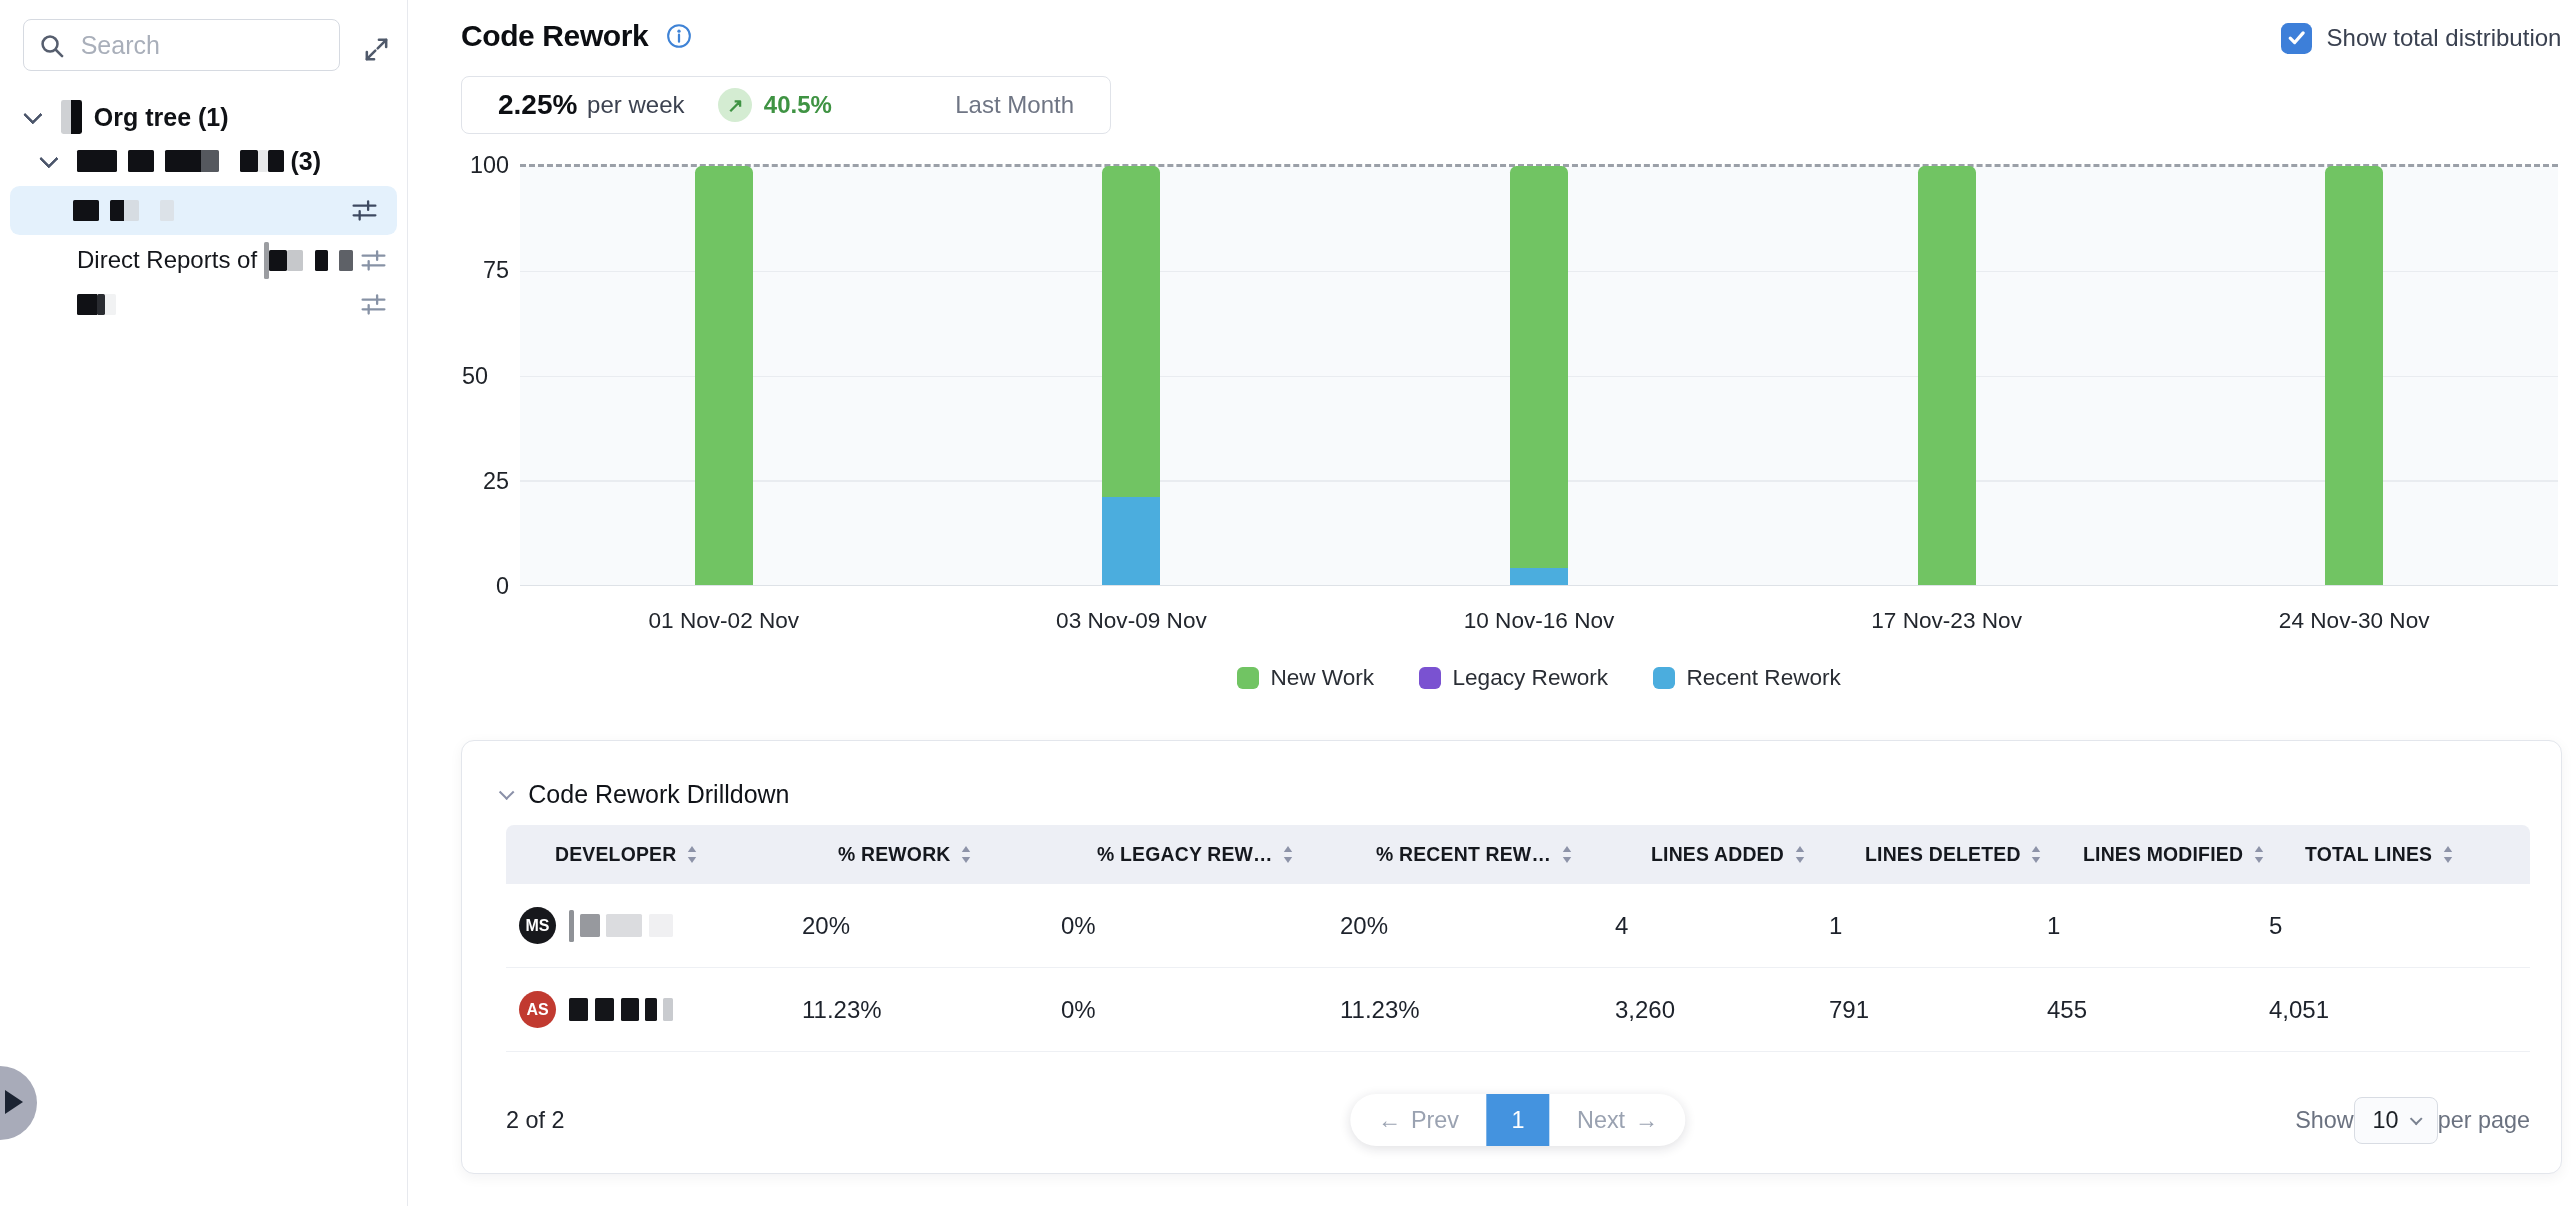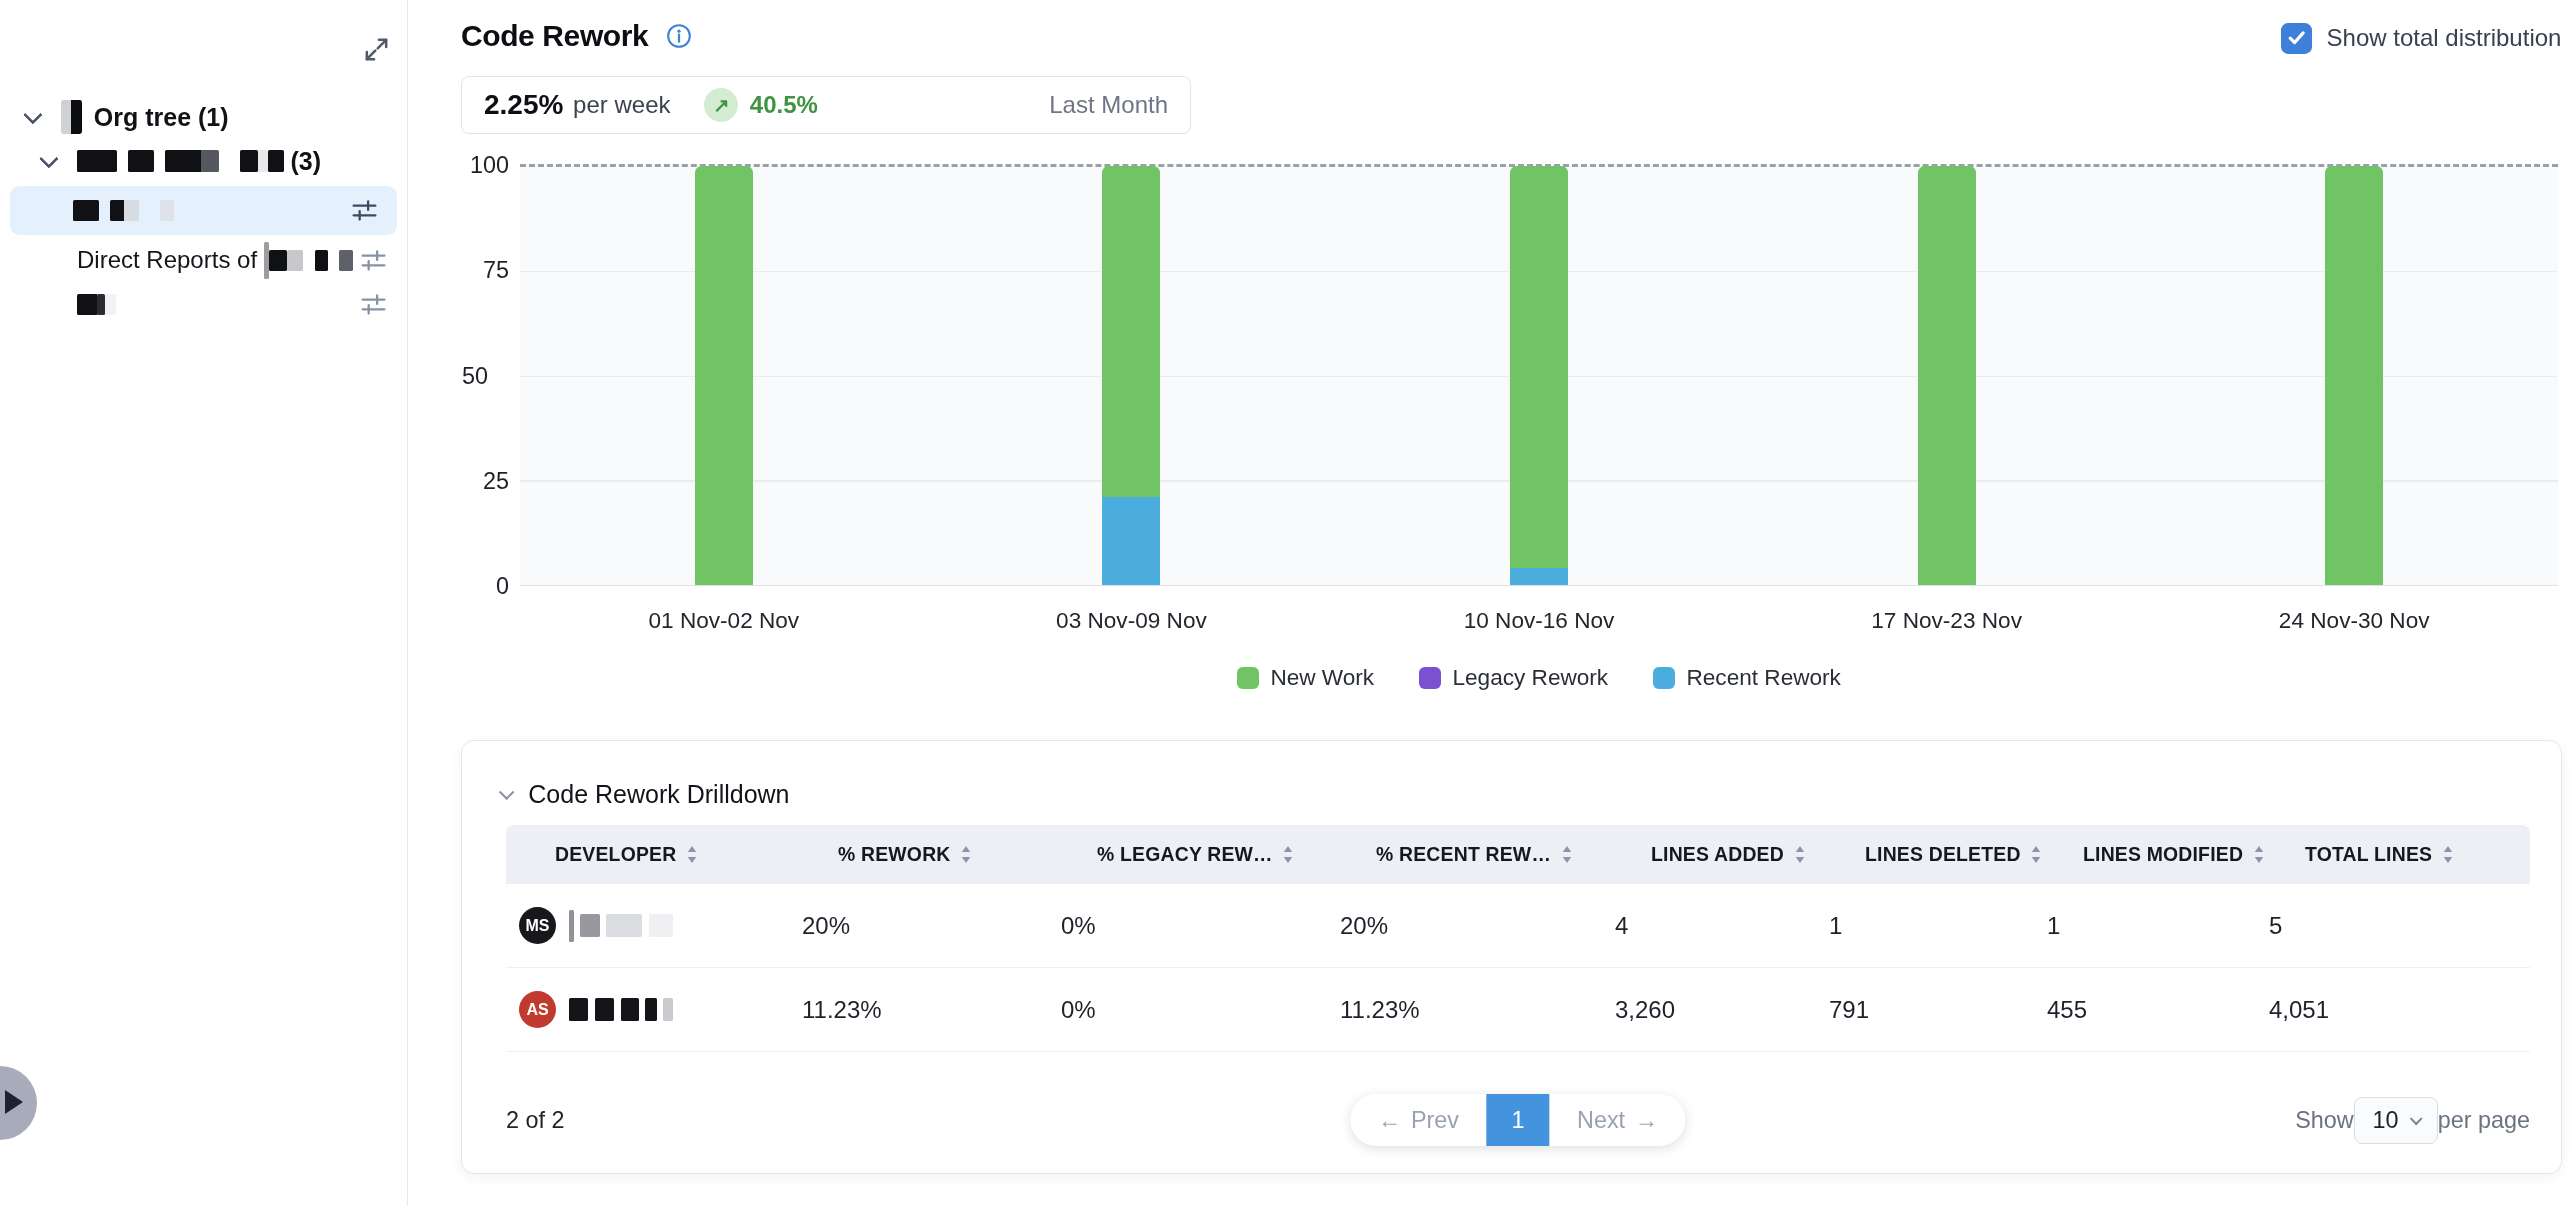--- a/index.html
+++ b/index.html
@@ -32,21 +32,21 @@
   .handle .tri { position:absolute; left:42px; top:24px; width:0; height:0; border-left:18px solid #1b2332; border-top:12px solid transparent; border-bottom:12px solid transparent; }
 
   
   .page-title-wrap { position:absolute; left:461px; top:19.4px; display:flex; align-items:center; gap:18px; }
   .page-title { font-size:30px; font-weight:700; color:#0c0e12; letter-spacing:-0.4px; }
   .dist-toggle { position:absolute; right:14.6px; top:22.6px; display:flex; align-items:center; gap:14.6px; }
   .checkbox { width:31px; height:31px; background:#3d7fd9; border-radius:7.3px; display:flex; align-items:center; justify-content:center; cursor:pointer; }
   .dist-label { font-size:24px; color:#3a4150; }
 
   
-  .metric-card { position:absolute; left:461px; top:76px; width:730px; height:58px; border:1.6px solid #e0e3e9; border-radius:8px; display:flex; align-items:center; padding:0 22px; background:#fff; }
+  .metric-card { position:absolute; left:461px; top:76px; width:650px; height:58px; border:1.6px solid #e0e3e9; border-radius:8px; display:flex; align-items:center; padding:0 36px; background:#fff; }
   .metric-value { font-size:28px; font-weight:700; color:#0d0f13; }
   .metric-unit { font-size:24px; color:#3c4250; margin-left:9.7px; }
   .trend { display:flex; align-items:center; gap:11.3px; margin-left:34px; }
   .trend-circle { width:34px; height:34px; border-radius:50%; background:#d4ecd2; display:flex; align-items:center; justify-content:center; font-size:19.4px; color:#3f9343; font-weight:700; }
   .trend-text { font-size:24px; font-weight:700; color:#3f9343; }
   .period { margin-left:auto; font-size:24px; color:#6f7584; }
 
   
   .chart { position:absolute; left:0; top:154px; right:0; height:558px; }
   .y-axis { position:absolute; left:441px; top:0; width:68px; height:453px; }
@@ -89,20 +89,29 @@
   .size-ctl { margin-left:auto; display:flex; align-items:center; gap:0; }
   .size-text { font-size:23.4px; color:#6b7280; }
   .select { height:47px; min-width:84px; border:1.6px solid #d8dce3; border-radius:8px; background:#fafbfd; display:flex; align-items:center; justify-content:center; gap:11.3px; padding:0 13px; cursor:pointer; }
   .select-val { font-size:23.4px; color:#1c2026; }
   .sel-chev { width:9px; height:9px; border-right:2.4px solid #7a8290; border-bottom:2.4px solid #7a8290; transform:rotate(45deg) translateY(-2.4px); }
 </style>
 </head>
 <body>
 
 <div class="sidebar">
+  <div class="search-box">
+    <span style="display:flex;">
+      <svg width="27.5" height="27.5" viewBox="0 0 24 24" fill="none" stroke="#565e6e" stroke-width="2.2" stroke-linecap="round">
+          <circle cx="10.5" cy="10.5" r="6.5"></circle>
+          <line x1="15.5" y1="15.5" x2="21" y2="21"></line>
+        </svg>
+    </span>
+    <input type="text" placeholder="Search" style="">
+  </div>
   <div class="expand-btn">
     <svg width="29" height="29" viewBox="0 0 24 24" fill="none" stroke="#505a6b" stroke-width="2.1" stroke-linecap="round" stroke-linejoin="round">
         <path d="M14 4h6v6"></path>
         <path d="M20 4l-7 7"></path>
         <path d="M10 20H4v-6"></path>
         <path d="M4 20l7-7"></path>
       </svg>
   </div>
 
   <div class="tree">

